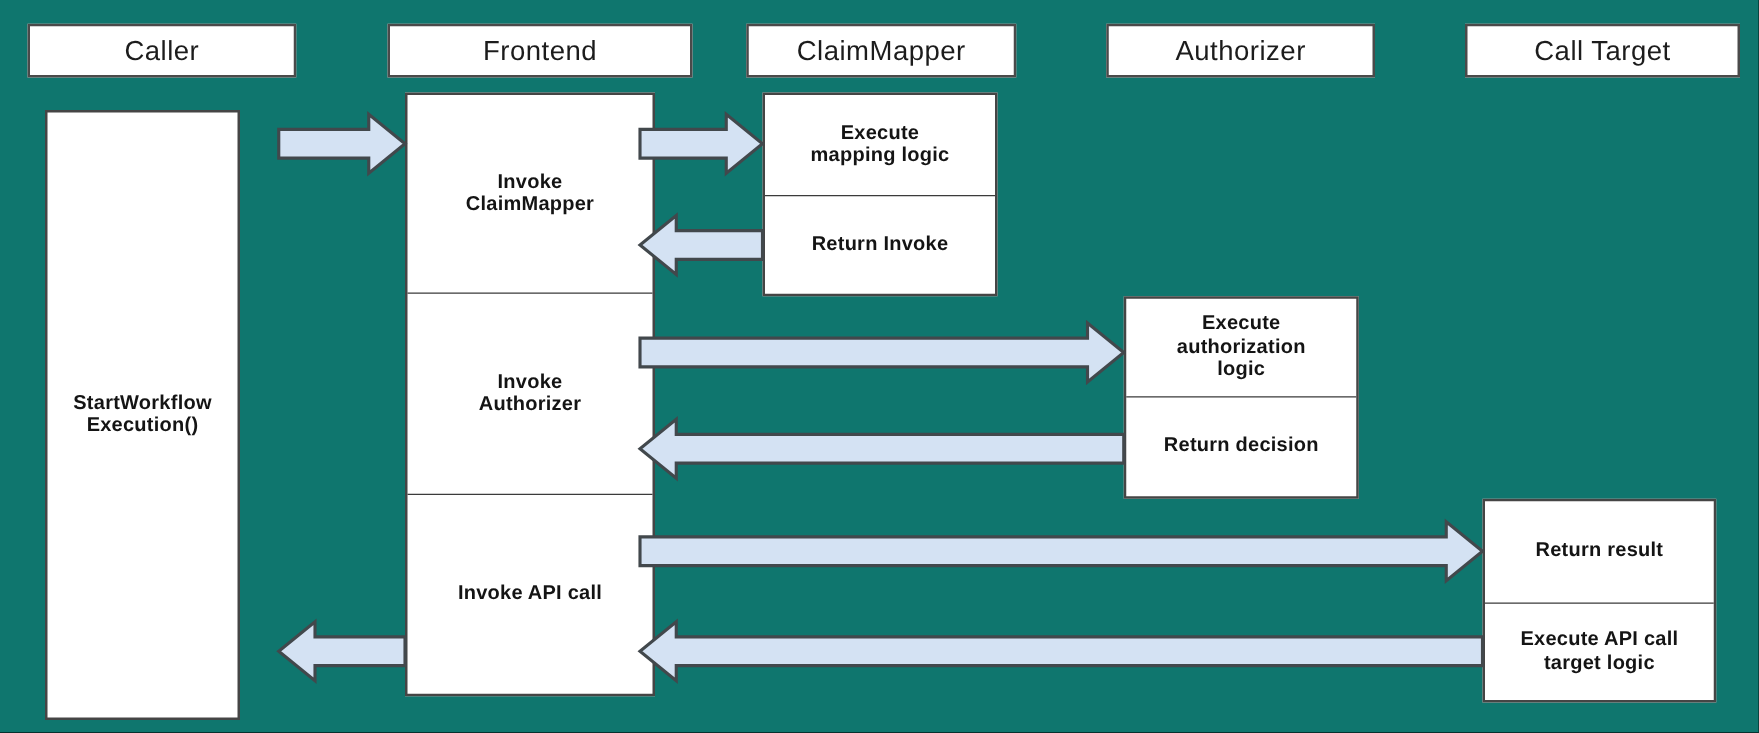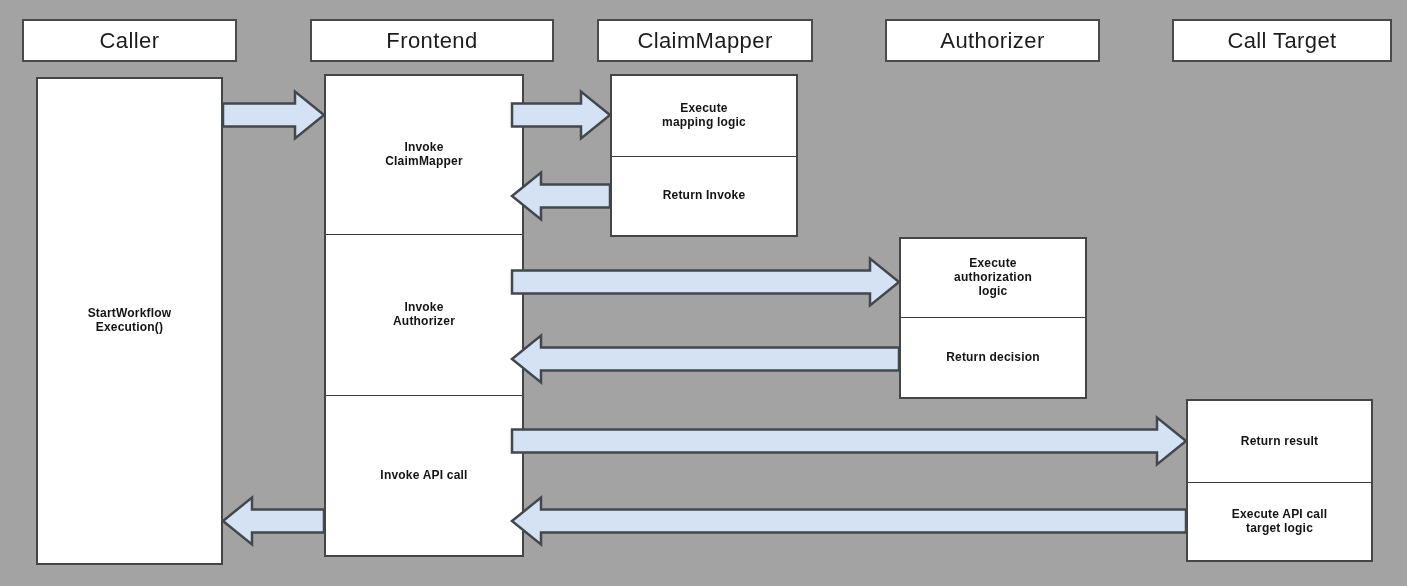--- a/index.html
+++ b/index.html
@@ -1,43 +1,43 @@
 <!DOCTYPE html>
 <html><head>
 <meta charset="utf-8">
 <style>
   html,body{margin:0;padding:0;background:#000;}
   .canvas{
-    position:relative;width:1407px;height:586px;background:#a3a3a3;
+    position:relative;width:1407px;height:586px;background:#0f766e;
     font-family:"Liberation Sans", sans-serif;overflow:hidden;
   }
   .hdr{
     position:absolute;top:19px;height:43px;background:#ffffff;
     border:2.5px solid #4a4a4a;box-sizing:border-box;
     display:flex;align-items:center;justify-content:center;
     font-size:22px;font-weight:400;color:#1c1c1c;letter-spacing:.4px;
   }
   #hdr-caller{left:22px;width:215px}
   #hdr-frontend{left:310px;width:244px}
   #hdr-claimmapper{left:597px;width:216px}
   #hdr-authorizer{left:885px;width:215px}
   #hdr-calltarget{left:1172px;width:220px}
 
   .box{
     position:absolute;background:#ffffff;border:2.5px solid #454545;
     box-sizing:border-box;display:flex;flex-direction:column;
   }
   .cell{
     display:flex;align-items:center;justify-content:center;text-align:center;
-    font-weight:bold;font-size:12px;color:#141414;line-height:1.15;
+    font-weight:bold;font-size:16px;color:#141414;line-height:1.15;
     white-space:pre-line;letter-spacing:.2px;padding:2px;box-sizing:border-box;
   }
   .cell + .cell{border-top:1.5px solid #3b3b3b;}
 
-  #box-caller{left:36px;top:77px;width:187px;height:488px}
+  #box-caller{left:36px;top:88px;width:156px;height:488px}
   #box-caller .cell{flex:1}
 
   #box-frontend{left:324px;top:74px;width:200px;height:483px}
   #box-frontend .s1{height:158px}
   #box-frontend .s2{height:161px}
   #box-frontend .s3{flex:1}
 
   #box-claimmapper{left:610px;top:74px;width:188px;height:163px}
   #box-claimmapper .s1{height:80px}
   #box-claimmapper .s2{flex:1}

